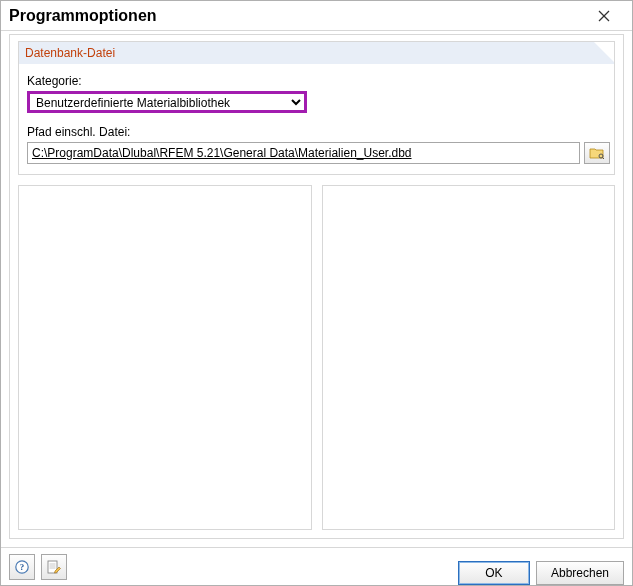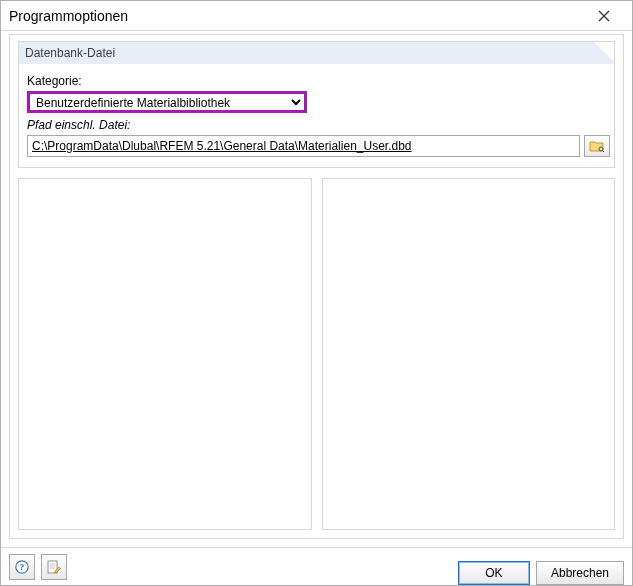--- a/index.html
+++ b/index.html
@@ -15,21 +15,21 @@
     border: 1px solid #b0b0b0;
     background: #fff;
     display: flex; flex-direction: column;
   }
   .titlebar {
     height: 30px;
     display: flex; align-items: center;
     padding: 0 8px;
     border-bottom: 1px solid #d7d7d7;
   }
-  .titlebar .title { flex: 1; font-size: 14px; }
+  .titlebar .title { flex: 1; font-size: 16px; font-weight: bold; }
   .titlebar .close {
     width: 40px; height: 30px;
     display: flex; align-items: center; justify-content: center;
     font-size: 14px; line-height: 1;
   }
   .content {
     flex: 1;
     padding: 4px 8px 8px 8px;
     display: flex; flex-direction: column;
   }
@@ -69,21 +69,21 @@
     display: flex; flex-direction: column;
   }
   .tabs-underline {
     position: absolute; left:0; right:0; bottom:0;
     height:1px; background:#d7d7d7; z-index:0;
   }
 
   
   .group-header {
     background: #e8eef7;
-    color: #404040;
+    color: #c2410c;
     font-size: 12px;
     padding: 4px 6px;
     border: 1px solid #d7d7d7;
     border-bottom: none;
     position: relative;
   }
   .group-header::after {
     content: "";
     position: absolute;
     right: 0; top: 0;
@@ -190,21 +190,21 @@
     <div class="tab-page">
 
       <div class="group-header">Datenbank-Datei</div>
       <div class="group-body">
 
         <label class="field-label">Kategorie:</label>
         <select class="combo">
           <option>Benutzerdefinierte Materialbibliothek</option>
         </select>
 
-        <label class="field-label" style="margin-top:5px;font-style:italic;">Pfad einschl. Datei:</label>
+        <label class="field-label" style="margin-top:12px;">Pfad einschl. Datei:</label>
         <div class="path-row">
           <input class="path" type="text" value="C:\ProgramData\Dlubal\RFEM 5.21\General Data\Materialien_User.dbd" style="">
           <button class="iconbtn">
             <svg width="16" height="14" viewBox="0 0 16 14">
               <path d="M1 3 h5 l1 1 h7 v8 h-13 z" fill="#f6d77a" stroke="#b58c1c" stroke-width="0.8"></path>
               <circle cx="12" cy="10" r="2" fill="none" stroke="#555" stroke-width="1"></circle>
               <line x1="13.5" y1="11.5" x2="15" y2="13" stroke="#555" stroke-width="1"></line>
             </svg>
           </button>
         </div>

